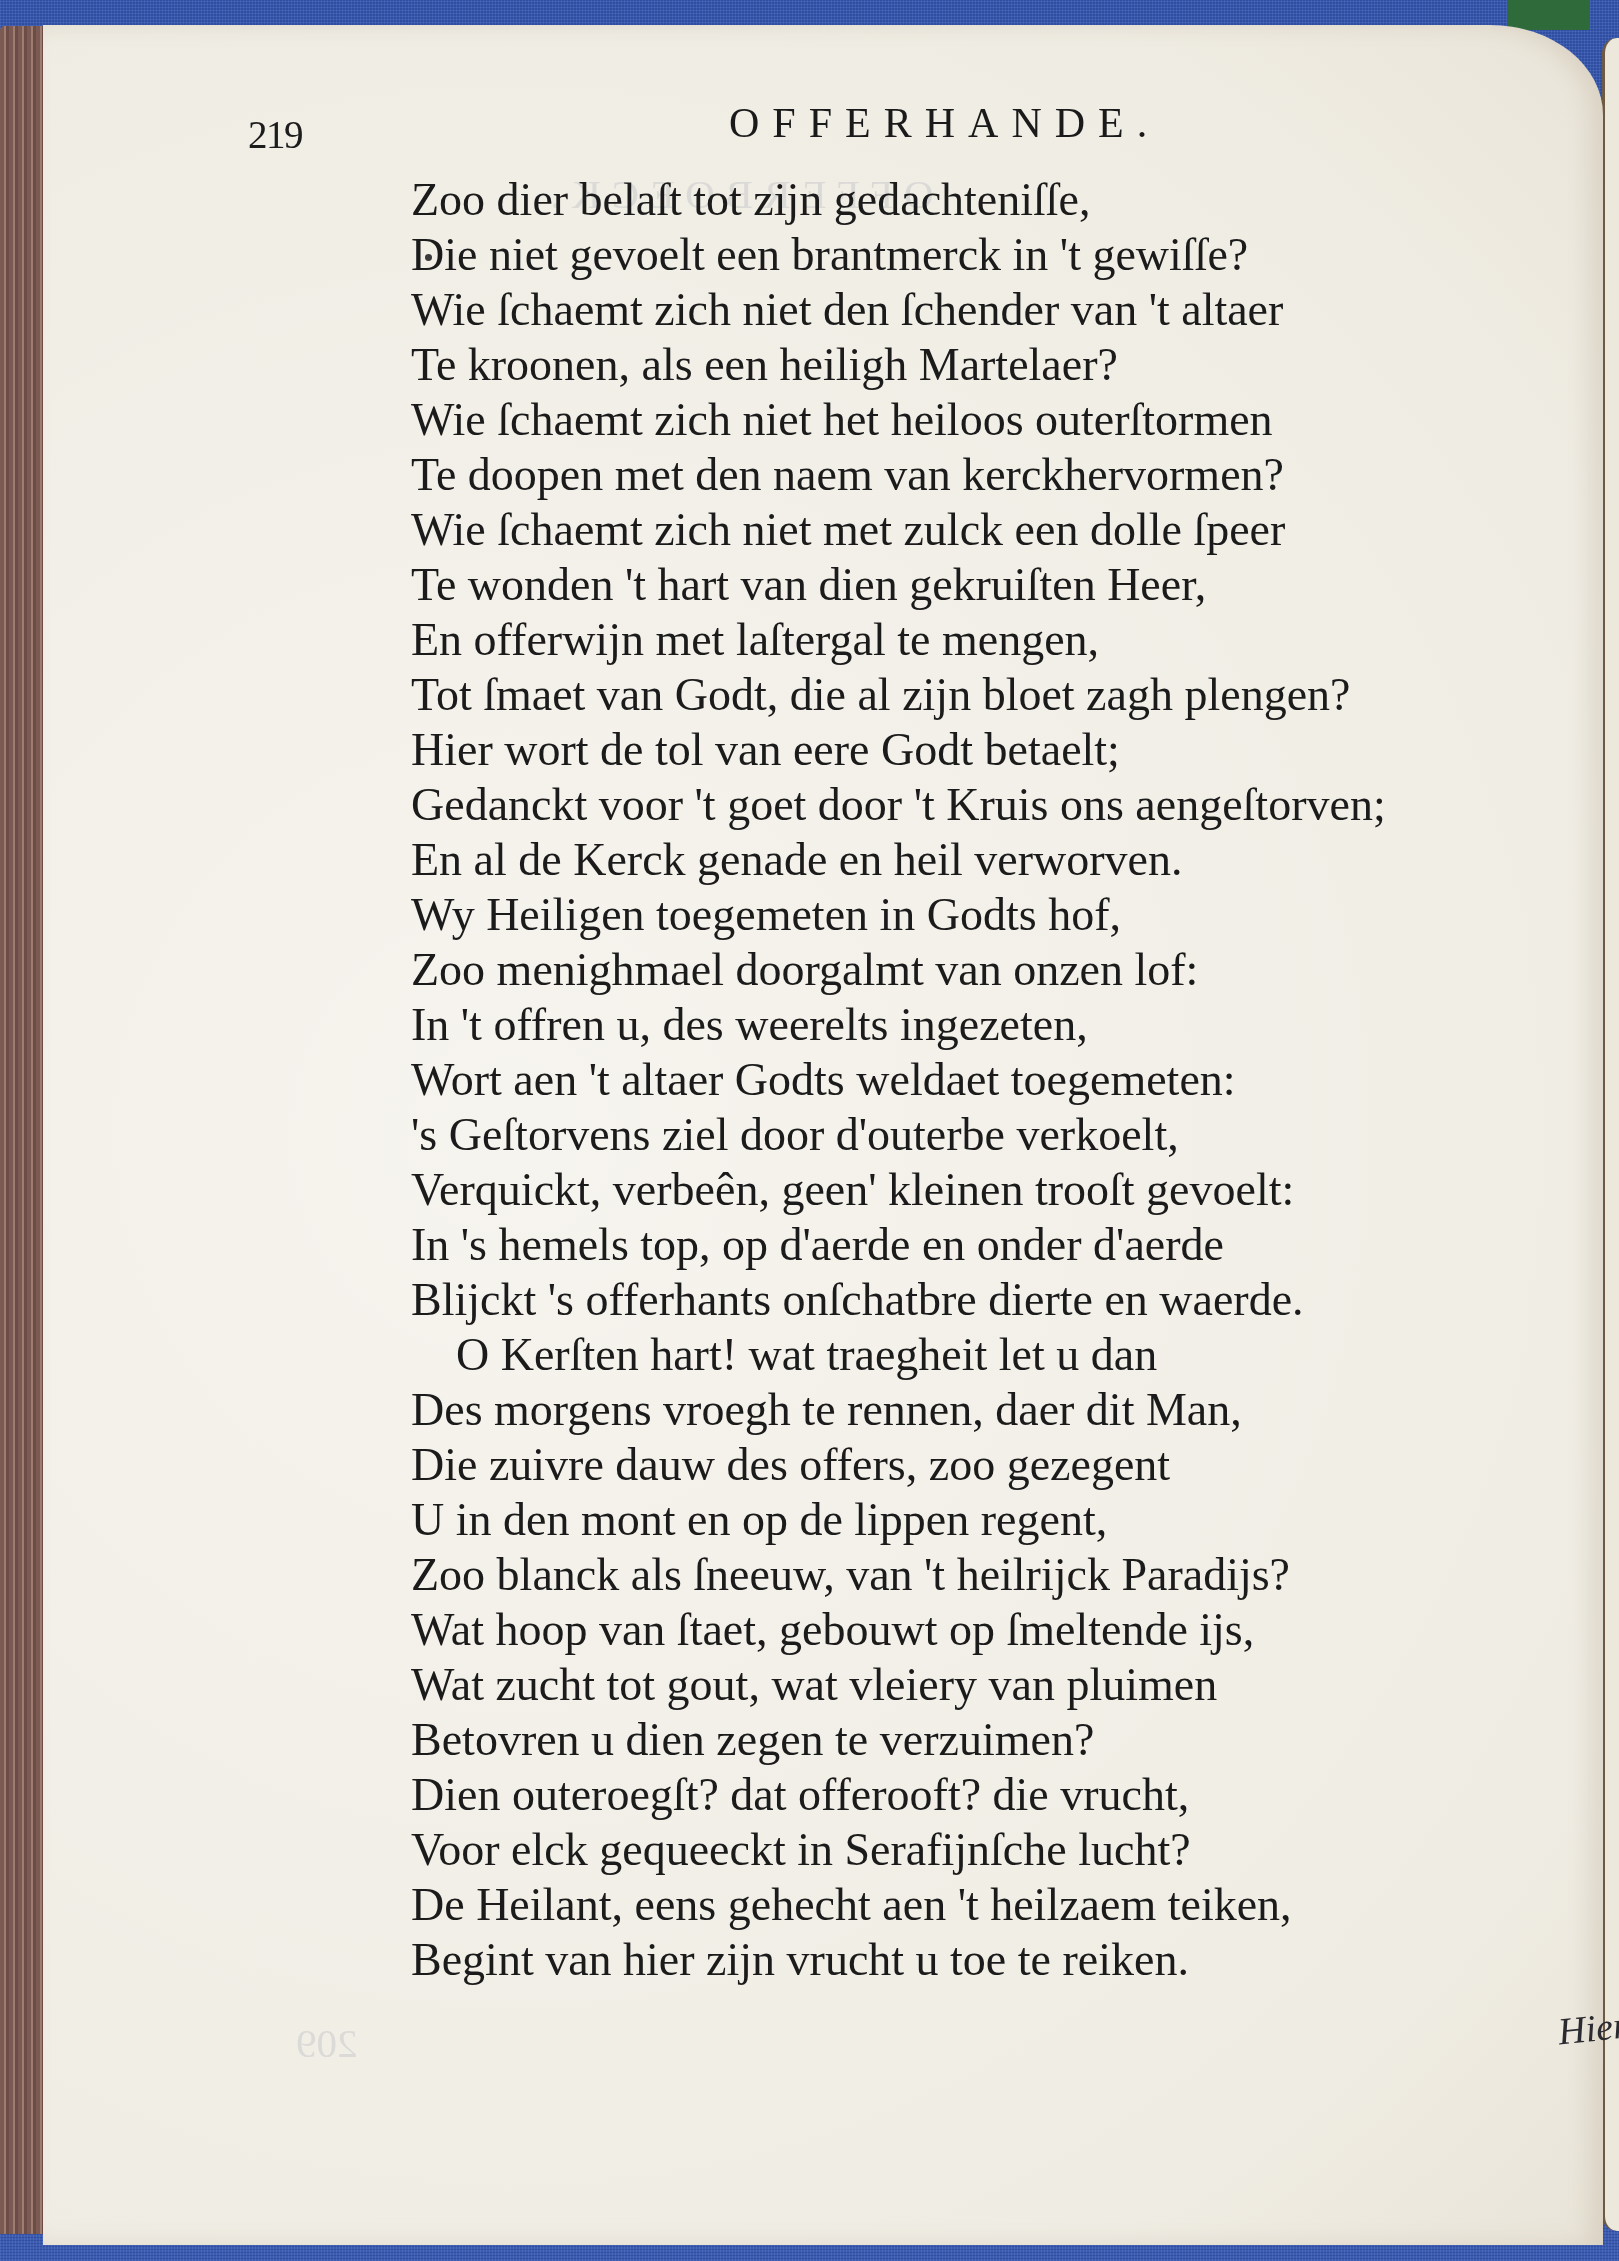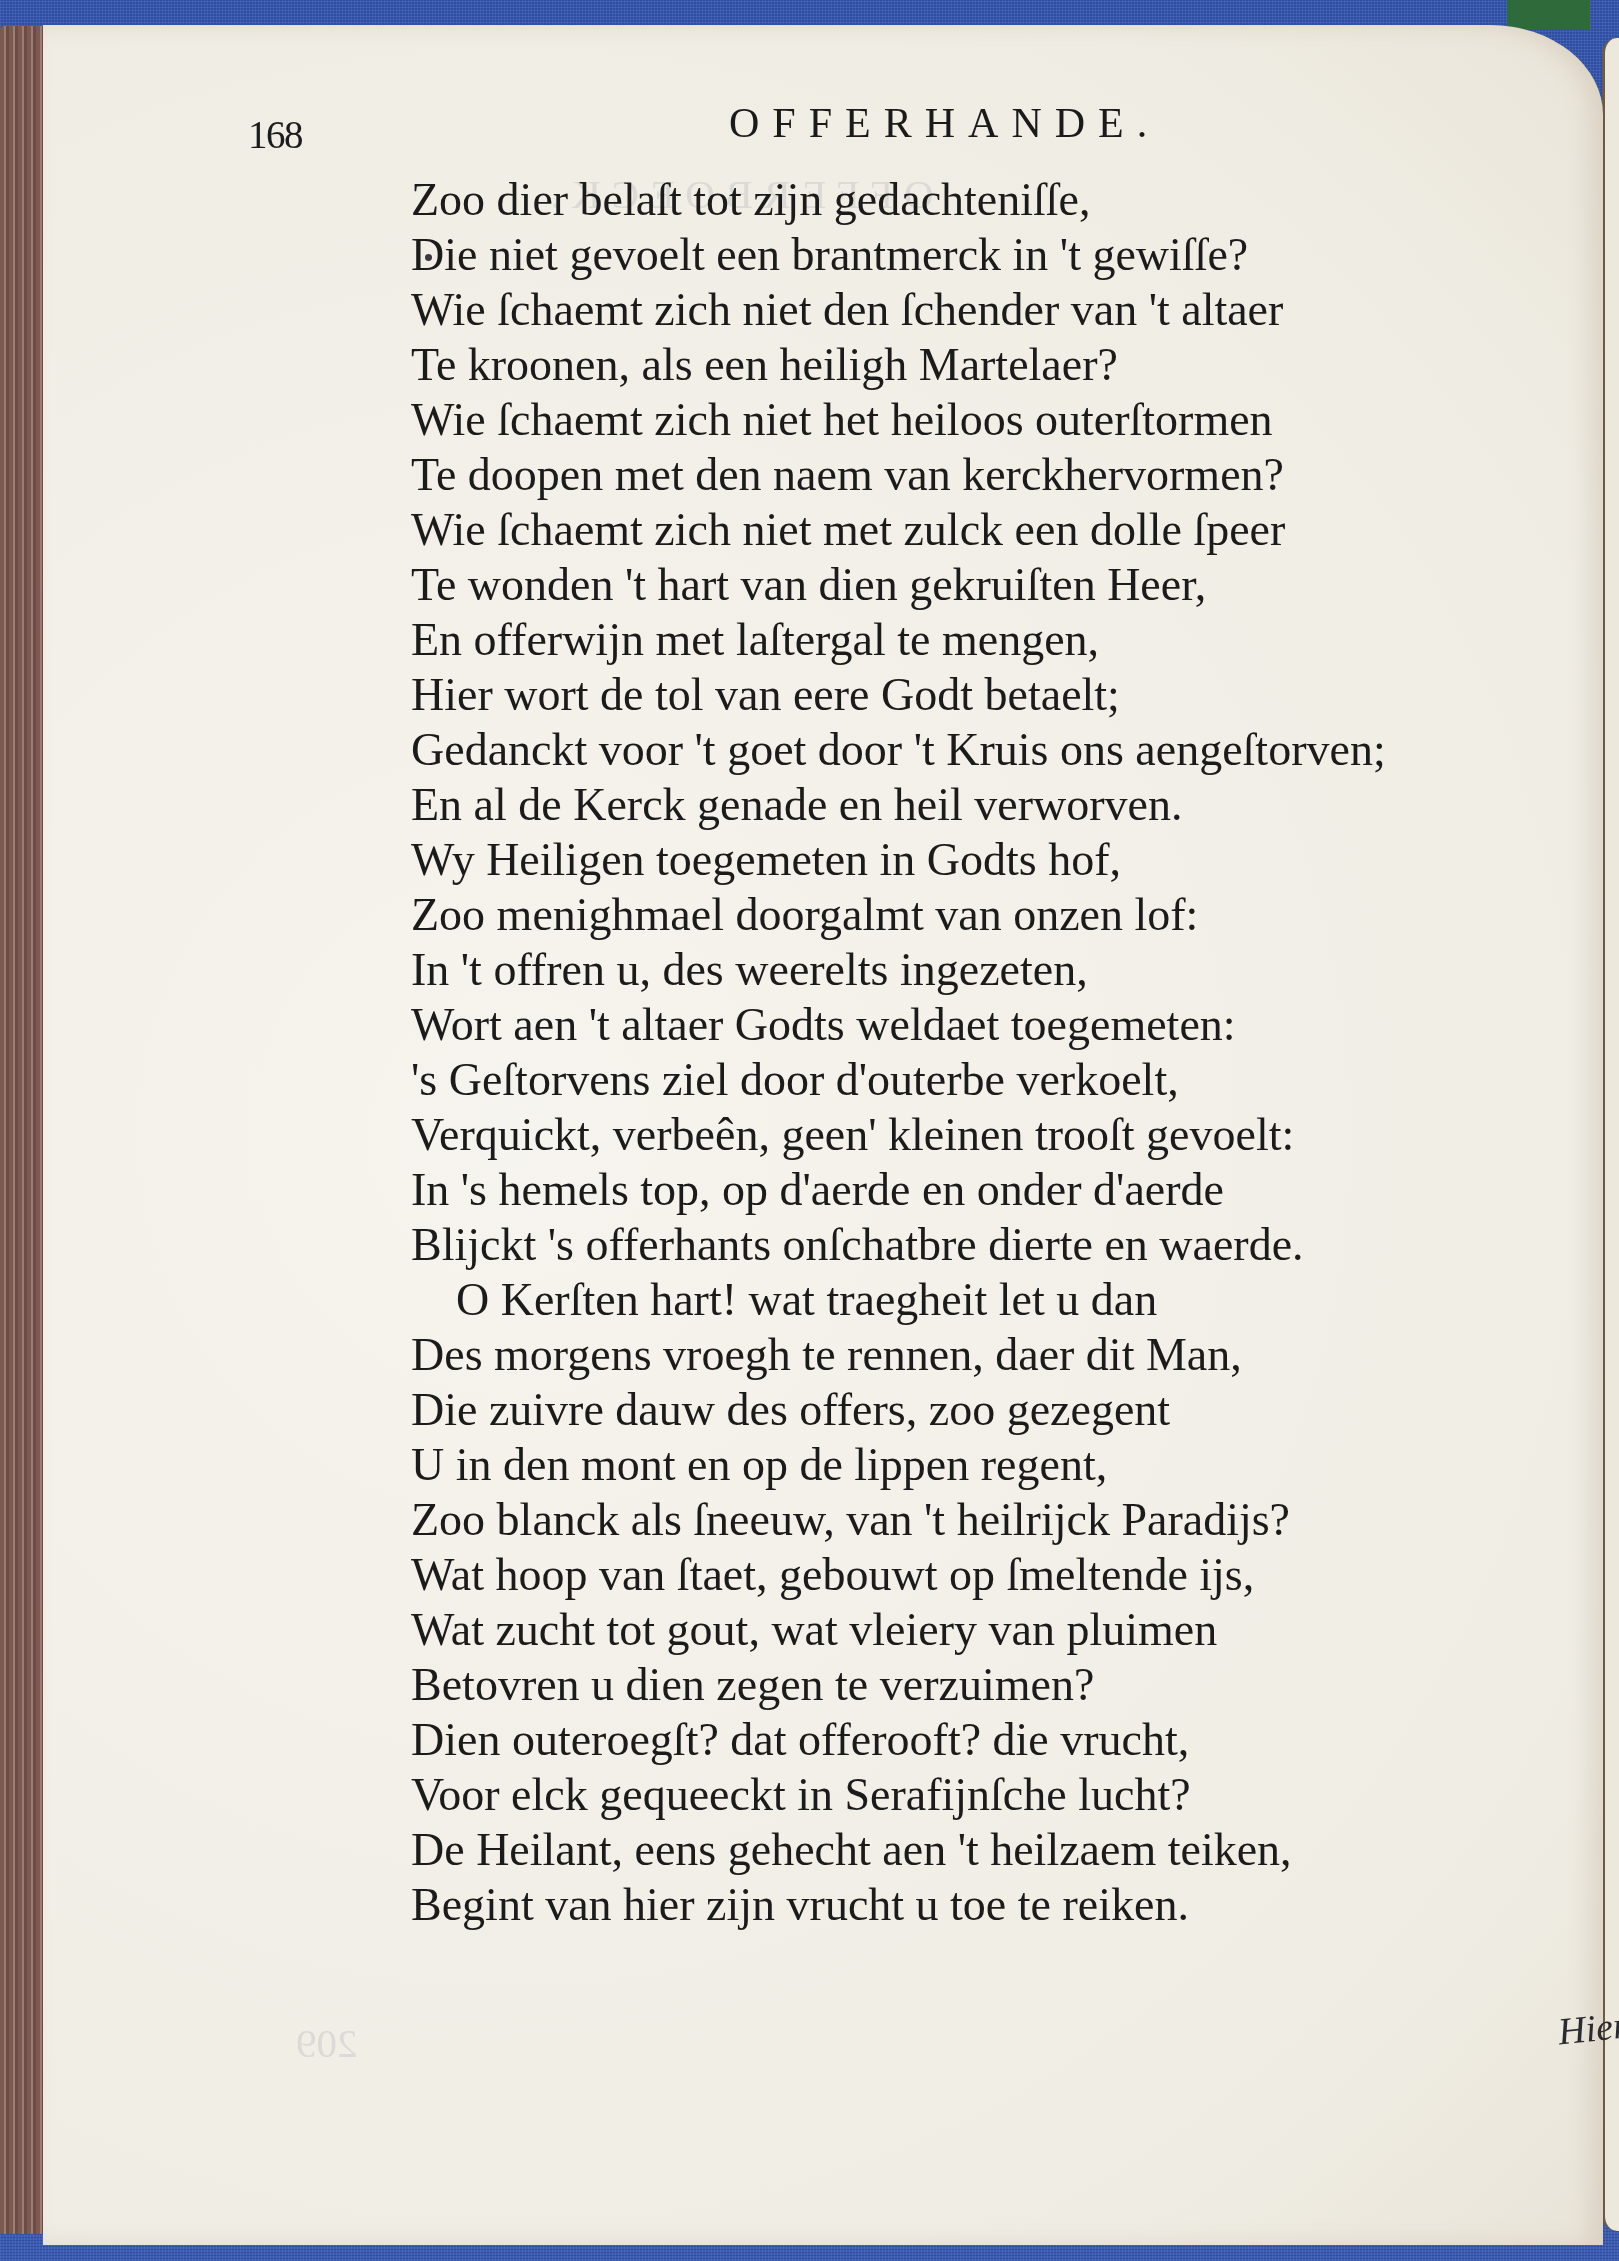--- a/index.html
+++ b/index.html
@@ -72,37 +72,38 @@
 </style>
 </head>
 <body>
 
 <div class="tab-green"></div>
 <div class="page-edges"></div>
 <div class="next-page"></div>
 
 <div class="page">
   <div class="running-head">
-    <span class="page-number">168</span>
+    <span class="page-number">219</span>
     <span class="ghost ghost-head">OFFERBOECK.</span>
     <span class="header-title">OFFERHANDE.</span>
   </div>
 
   <div class="stray-dot"></div>
 
   <div class="poem" id="poem">
       <span class="line">Zoo dier belaſt tot zijn gedachteniſſe,</span>
       <span class="line">Die niet gevoelt een brantmerck in 't gewiſſe?</span>
       <span class="line">Wie ſchaemt zich niet den ſchender van 't altaer</span>
       <span class="line">Te kroonen, als een heiligh Martelaer?</span>
       <span class="line">Wie ſchaemt zich niet het heiloos outerſtormen</span>
       <span class="line">Te doopen met den naem van kerckhervormen?</span>
       <span class="line">Wie ſchaemt zich niet met zulck een dolle ſpeer</span>
       <span class="line">Te wonden 't hart van dien gekruiſten Heer,</span>
       <span class="line">En offerwijn met laſtergal te mengen,</span>
+      <span class="line">Tot ſmaet van Godt, die al zijn bloet zagh plengen?</span>
       <span class="line">Hier wort de tol van eere Godt betaelt;</span>
       <span class="line">Gedanckt voor 't goet door 't Kruis ons aengeſtorven;</span>
       <span class="line">En al de Kerck genade en heil verworven.</span>
       <span class="line">Wy Heiligen toegemeten in Godts hof,</span>
       <span class="line">Zoo menighmael doorgalmt van onzen lof:</span>
       <span class="line">In 't offren u, des weerelts ingezeten,</span>
       <span class="line">Wort aen 't altaer Godts weldaet toegemeten:</span>
       <span class="line">'s Geſtorvens ziel door d'outerbe verkoelt,</span>
       <span class="line">Verquickt, verbeên, geen' kleinen trooſt gevoelt:</span>
       <span class="line">In 's hemels top, op d'aerde en onder d'aerde</span>

